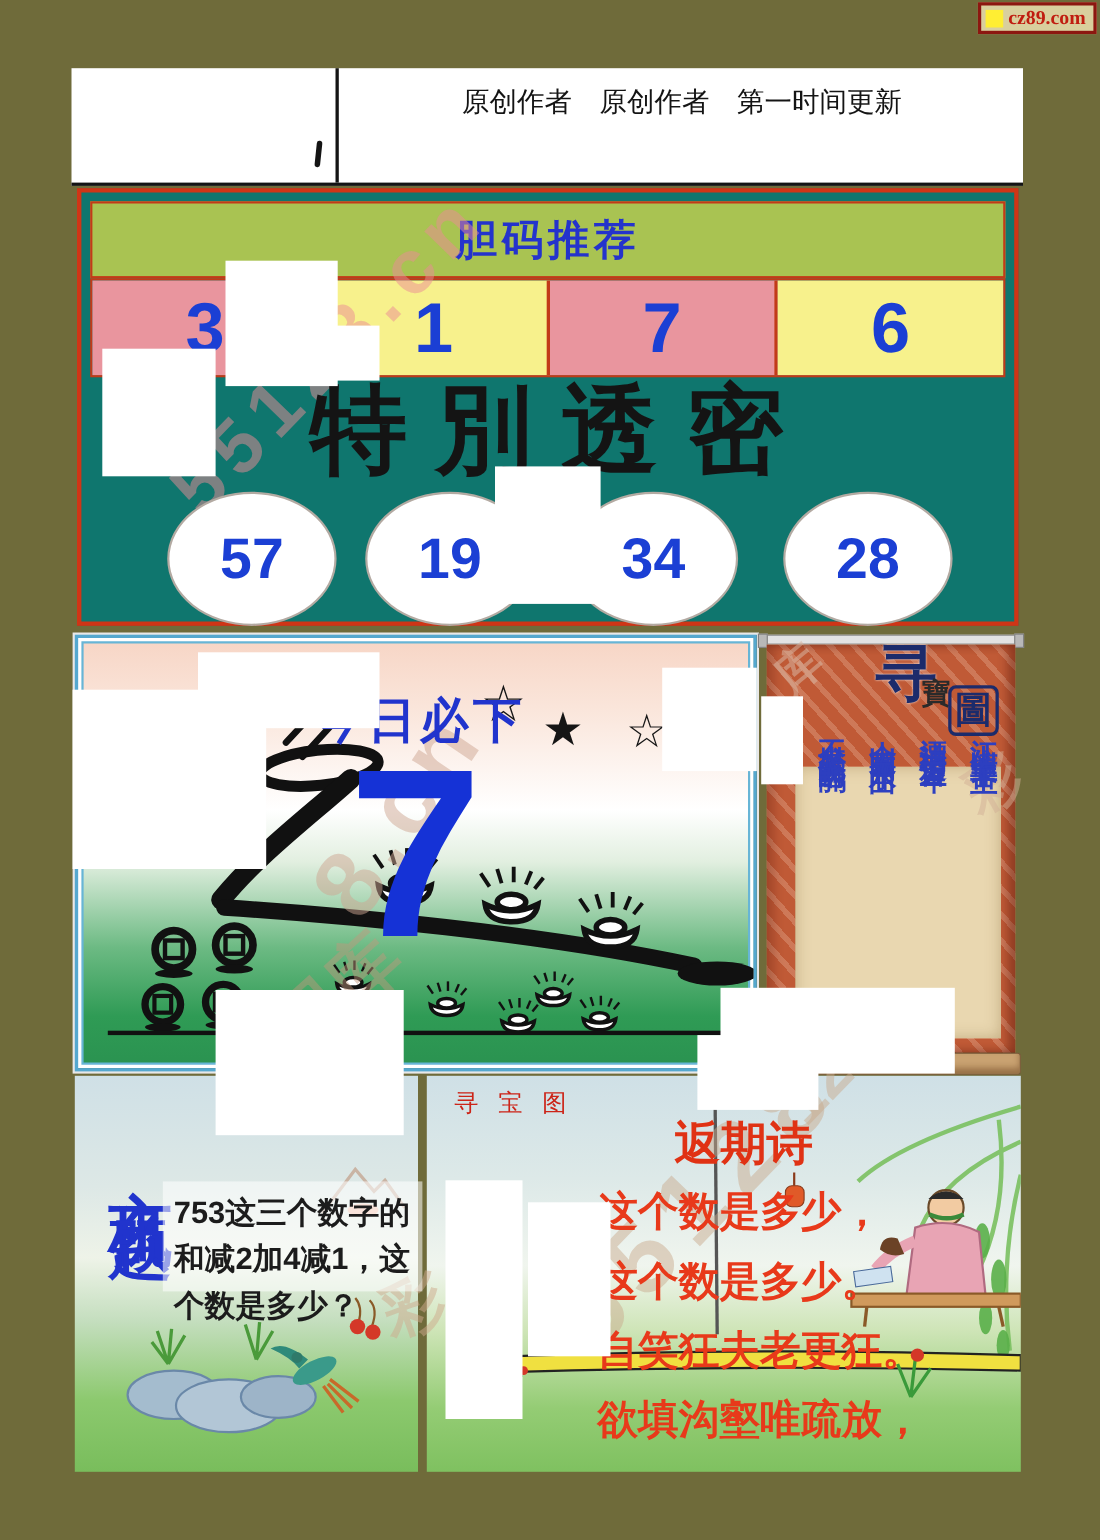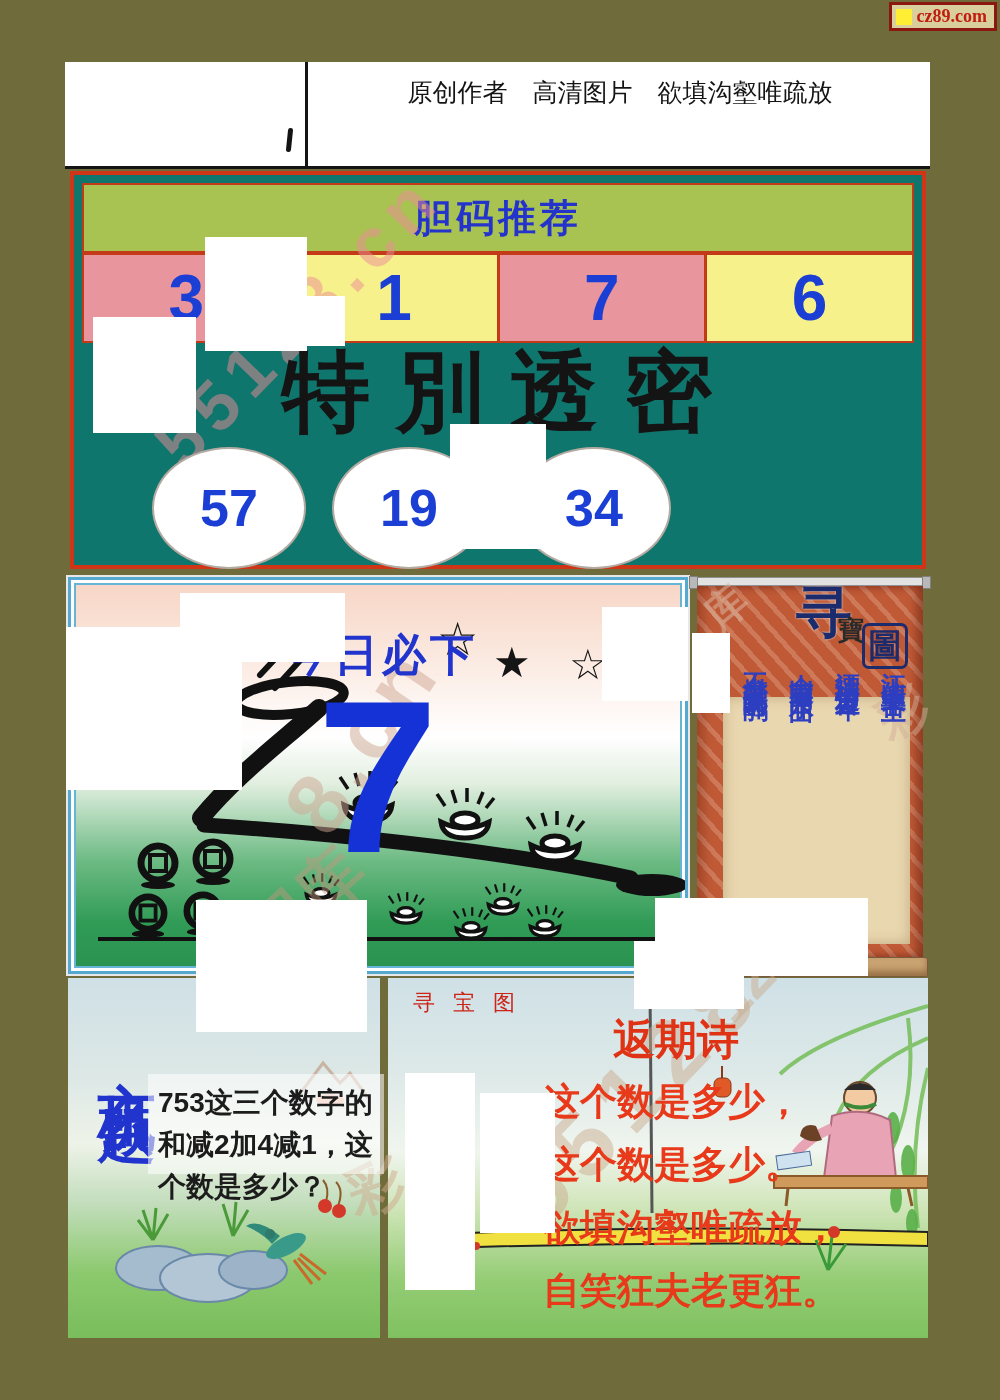--- a/index.html
+++ b/index.html
@@ -133,21 +133,21 @@
 
 <div class="badge">
   <span class="sq"></span>
   <span class="tx">cz89.com</span>
 </div>
 
 <div class="header">
   <div class="quote-mark"></div>
   <div class="hdr-divider"></div>
   <div class="hdr-right">
-    <div class="hdr-sub">原创作者　高清图片　欲填沟壑唯疏放</div>
+    <div class="hdr-sub">原创作者　原创作者　第一时间更新</div>
   </div>
 </div>
 
 <div class="pink-sec">
   <div class="green-bar">
     <span>胆码推荐</span>
   </div>
   <div class="numrow">
     <div class="numcell pink">
         <span class="above">3</span>
@@ -164,20 +164,23 @@
   </div>
   <div class="toumi-title above">特別透密</div>
   <div class="ball b1">
       <span>57</span>
     </div>
   <div class="ball b2">
       <span>19</span>
     </div>
   <div class="ball b3">
       <span>34</span>
+    </div>
+  <div class="ball b4">
+      <span>28</span>
     </div>
 </div>
 
 <div class="today-box">
   <svg class="today-art" width="614" height="391" viewBox="0 0 614 391">
     <defs>
       <g id="ing">
         <path d="M-24 2 Q-22 18 0 18 Q22 18 24 2 Q12 8 0 8 Q-12 8 -24 2 Z" fill="#ffffff" stroke="#111111" stroke-width="5"></path>
         <ellipse cx="0" cy="0" rx="13" ry="7" fill="#ffffff" stroke="#111111" stroke-width="5"></ellipse>
         <g stroke="#111111" stroke-width="3.5">
@@ -319,22 +322,22 @@
     </g>
     <circle cx="74" cy="262" r="6" fill="#d43828"></circle>
     <circle cx="446" cy="254" r="6" fill="#d43828"></circle>
     <circle cx="88" cy="268" r="4" fill="#d43828"></circle>
   </svg>
   <div class="xunbao-title">寻宝图</div>
   <div class="fanqishi">返期诗</div>
   <div class="poem">
     <div>这个数是多少，</div>
     <div>这个数是多少。</div>
+    <div>自笑狂夫老更狂。</div>
     <div>欲填沟壑唯疏放，</div>
-    <div>自笑狂夫老更狂。</div>
   </div>
 </div>
 
 <div class="wm wm1">55128.cn</div>
 <div class="wm wm2">8.cn</div>
 <div class="wm wm3">图库</div>
 <div class="wm wm4">55128</div>
 <div class="wm wm5">128.</div>
 <div class="wm wm6">库</div>
 <div class="wm wm7">彩</div>

